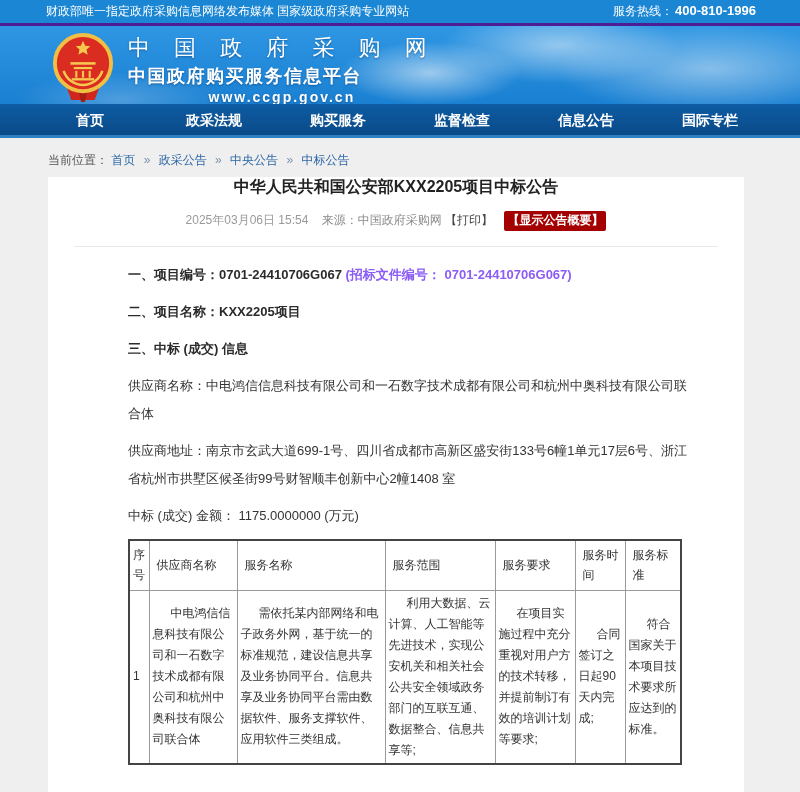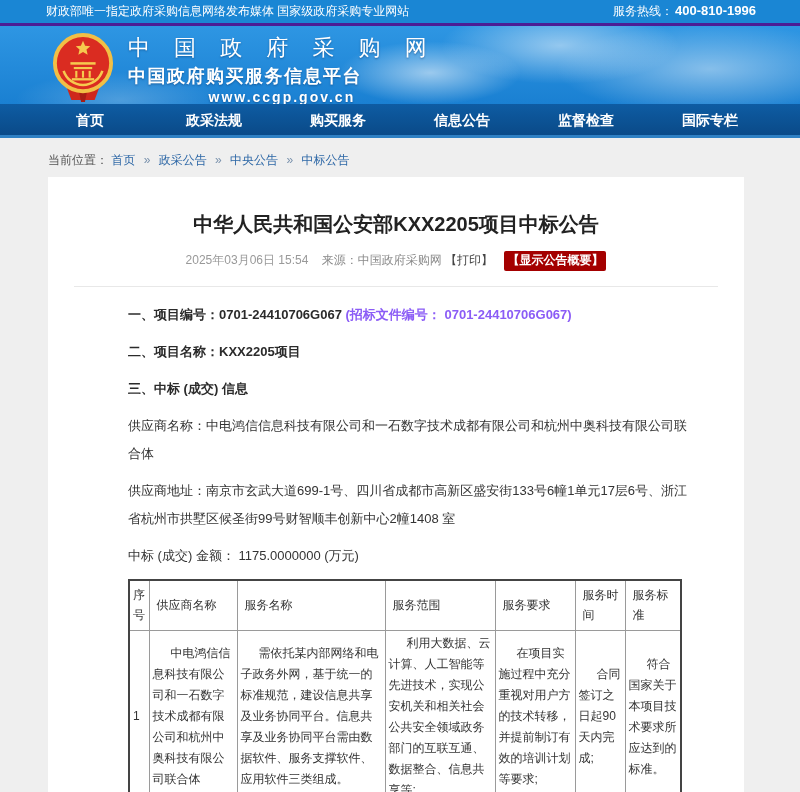--- a/index.html
+++ b/index.html
@@ -59,21 +59,21 @@
     margin: 14px 0 8px 48px; font-size: 12px; color: #555;
   }
   .breadcrumb a { color: #2d67a6; text-decoration: none; cursor: pointer; }
   .breadcrumb .sep { color: #7a92ad; margin: 0 5px; }
 
   
   .content {
     margin-left: 48px; width: 696px; background: #fff; min-height: 618px;
   }
   .article-title {
-    padding-top: 34px; text-align: center; font-size: 20px; font-weight: bold; color: #222;
+    text-align: center; font-size: 16px; font-weight: bold; color: #222;
   }
   .article-meta {
     margin-top: 13px; text-align: center; font-size: 12px; color: #999;
   }
   .article-meta .src { color: #8a8a8a; }
   .article-meta .print { color: #444; cursor: pointer; }
   .badge {
     display: inline-block; margin-left: 8px; padding: 1px 3px 2px;
     background: #a40000; color: #fff; font-weight: bold; font-size: 12px;
     border-radius: 2px; cursor: pointer;
@@ -126,22 +126,22 @@
     <div class="site-name">中 国 政 府 采 购 网</div>
     <div class="site-sub">中国政府购买服务信息平台</div>
     <div class="site-url">www.ccgp.gov.cn</div>
   </div>
 </div>
 
 <div class="nav">
   <div class="nav-item">首页</div>
   <div class="nav-item">政采法规</div>
   <div class="nav-item">购买服务</div>
+  <div class="nav-item">监督检查</div>
   <div class="nav-item">信息公告</div>
-  <div class="nav-item">监督检查</div>
   <div class="nav-item">国际专栏</div>
 </div>
 
 <div class="breadcrumb">
   <span>当前位置：</span>
   <a>首页</a>
   <span class="sep">»</span>
   <a>政采公告</a>
   <span class="sep">»</span>
   <a>中央公告</a>

